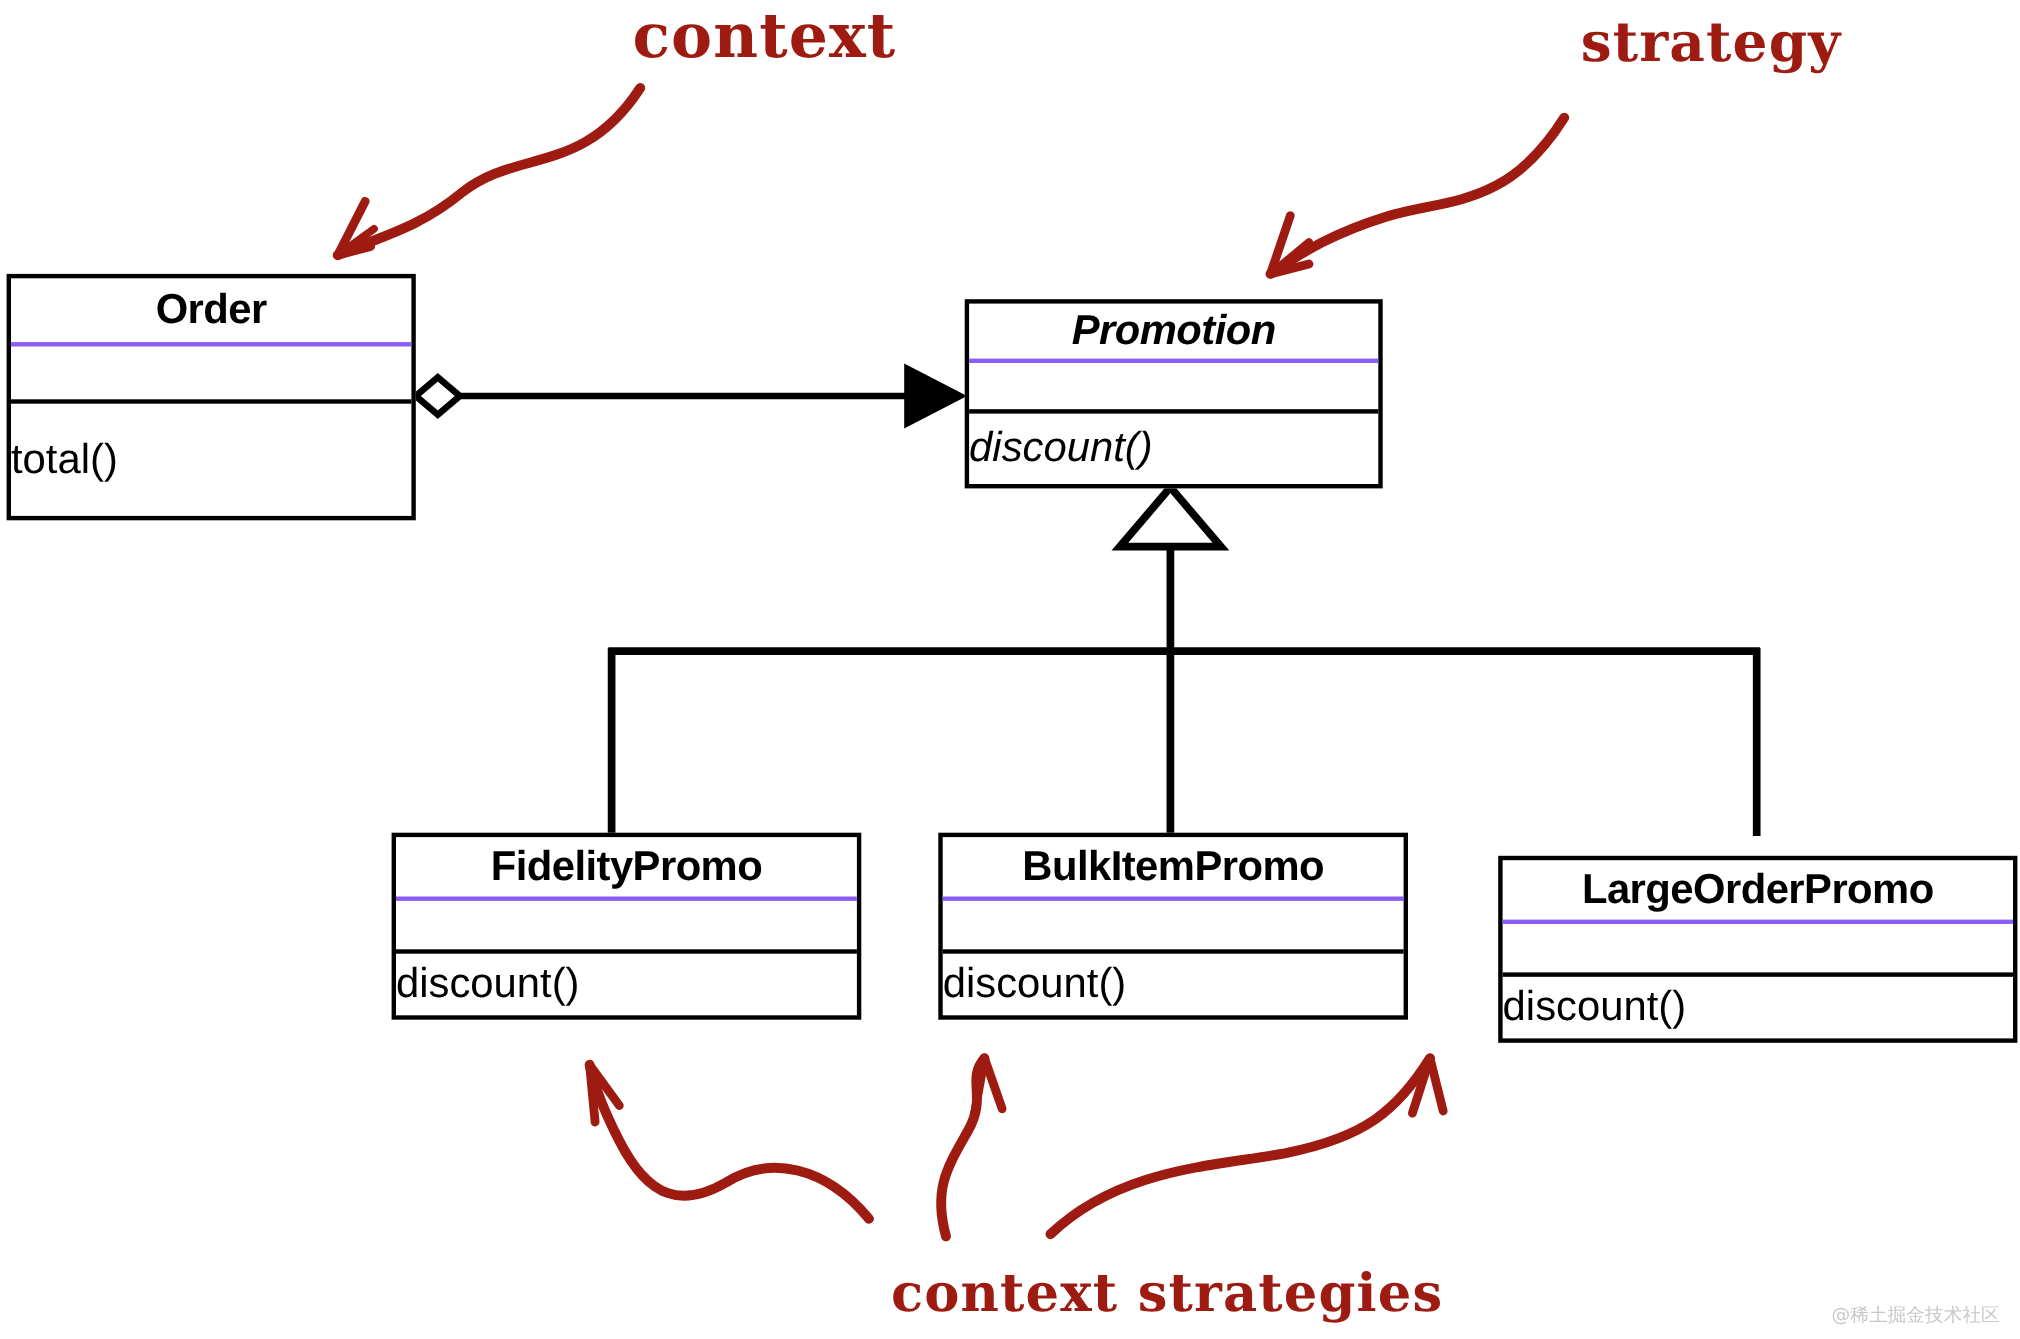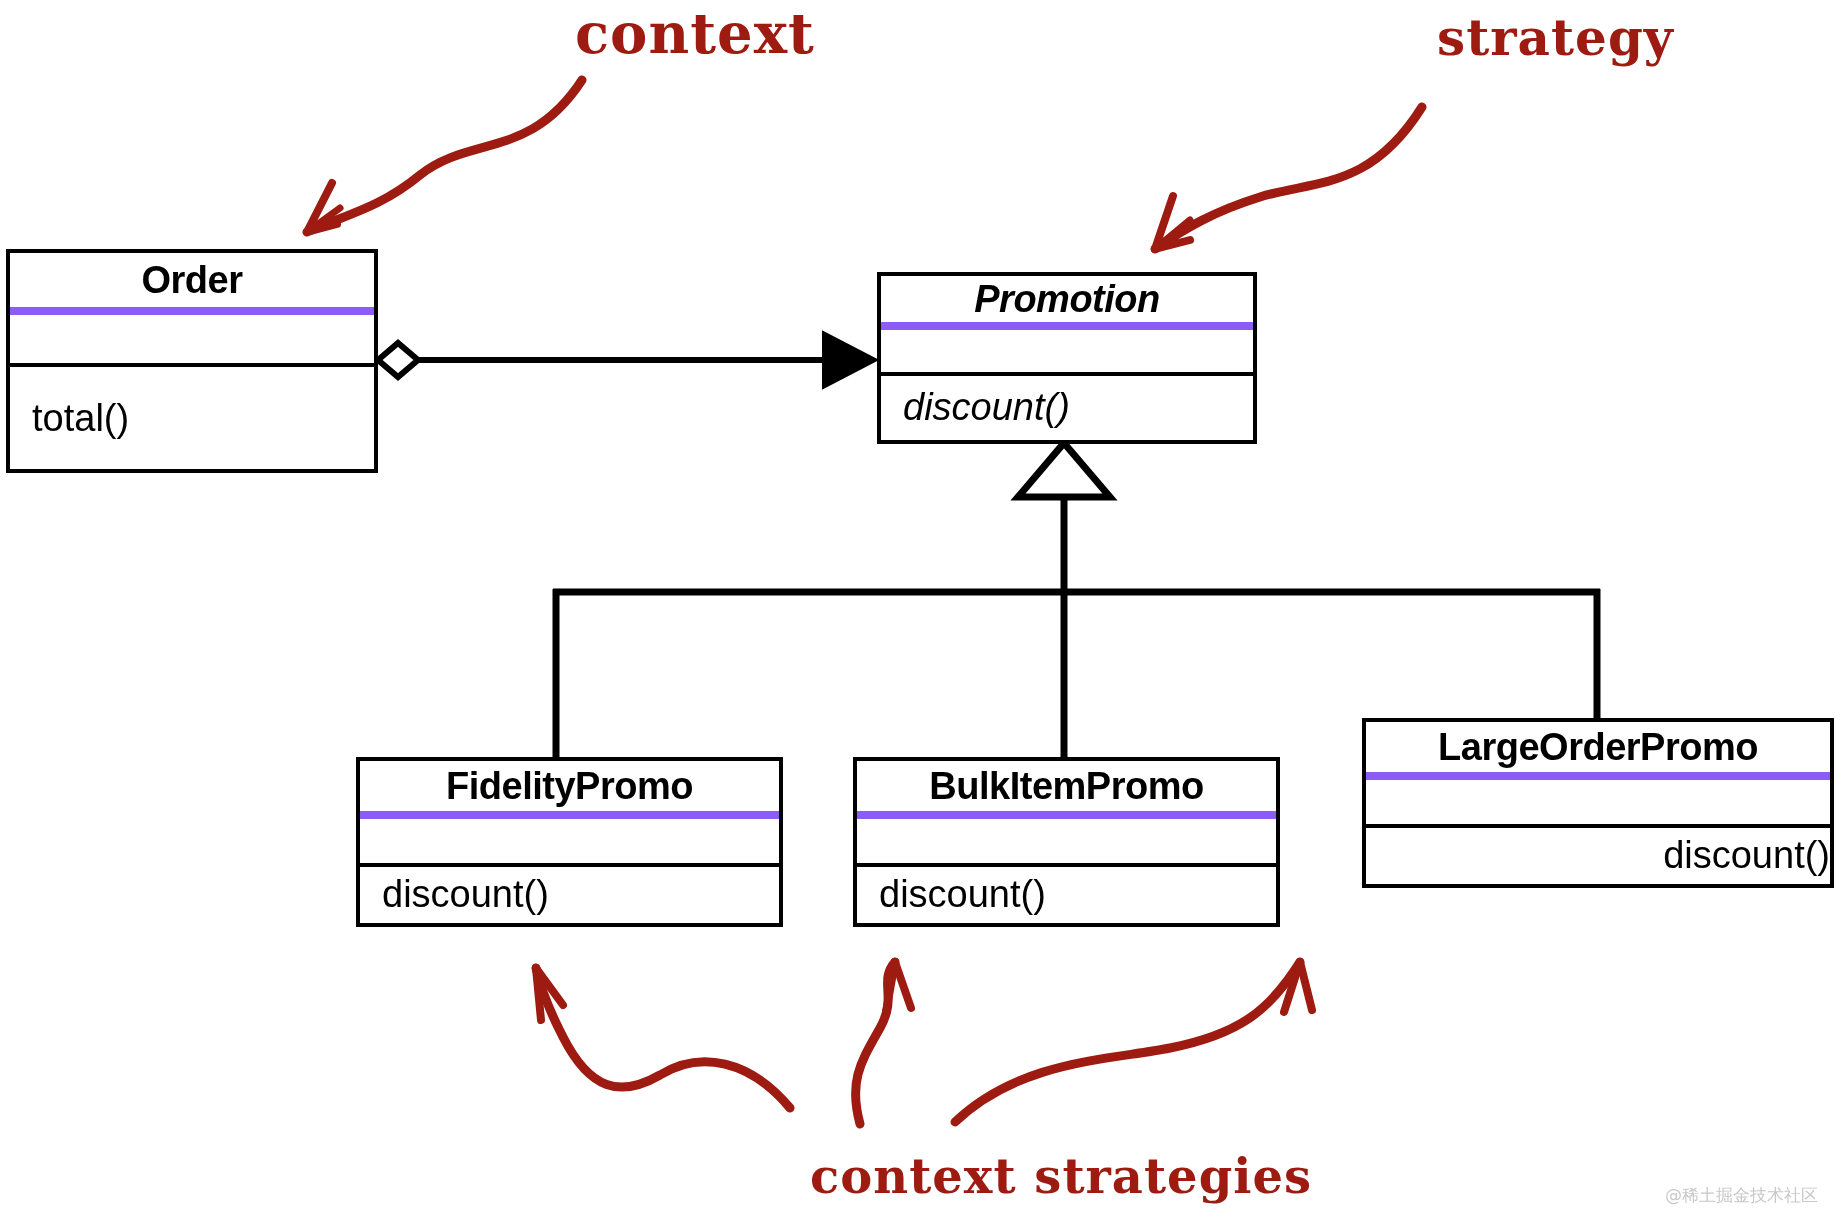--- a/index.html
+++ b/index.html
@@ -28,41 +28,41 @@
   .uml-box {
     position: absolute;
     box-sizing: border-box;
     border: 4px solid #000000;
     background: #ffffff;
     display: flex;
     flex-direction: column;
   }
   .uml-title {
     box-sizing: border-box;
-    border-bottom: 8px solid #8b5cf6;
+    border-bottom: 4px solid #8b5cf6;
     display: flex;
     align-items: center;
     justify-content: center;
     font-weight: bold;
     color: #000000;
     letter-spacing: -0.5px;
   }
   .uml-attrs {
     box-sizing: border-box;
     border-bottom: 4px solid #000000;
   }
   .uml-ops {
     box-sizing: border-box;
     display: flex;
     flex-direction: column;
     justify-content: center;
     color: #000000;
   }
   .uml-ops .op {
-    padding-left: 22px;
+    padding-left: 0;
     line-height: 1.08;
     white-space: nowrap;
   }
   .italic { font-style: italic; }
 
   
   #box-order            { left: 6px;   top: 249px;  width: 372px; height: 224px; }
   #box-order .uml-title { height: 62px; font-size: 38px; }
   #box-order .uml-attrs { height: 52px; }
   #box-order .uml-ops   { flex: 1 1 auto; font-size: 38px; padding-top: 2px; }
@@ -72,21 +72,21 @@
   #box-promotion .uml-title { height: 54px; font-size: 38px; font-style: italic; }
   #box-promotion .uml-attrs { height: 46px; }
   #box-promotion .uml-ops   { flex: 1 1 auto; font-size: 38px; }
 
   
   .sub .uml-title { height: 58px; font-size: 38px; }
   .sub .uml-attrs { height: 48px; }
   .sub .uml-ops   { flex: 1 1 auto; font-size: 38px; }
   #box-fidelity    { left: 345px;  top: 757px; width: 427px; height: 170px; margin-left: 11px; }
   #box-bulkitem    { left: 853px;  top: 757px; width: 427px; height: 170px; }
-  #box-largeorder  { left: 1362px; top: 718px; width: 472px; height: 170px; text-align: right; }
+  #box-largeorder  { left: 1362px; top: 778px; width: 472px; height: 170px; }
 
   
   .annot {
     position: absolute;
     color: #9e1b12;
     font-family: "DejaVu Serif", serif;
     font-weight: bold;
     white-space: nowrap;
     letter-spacing: 1px;
   }

